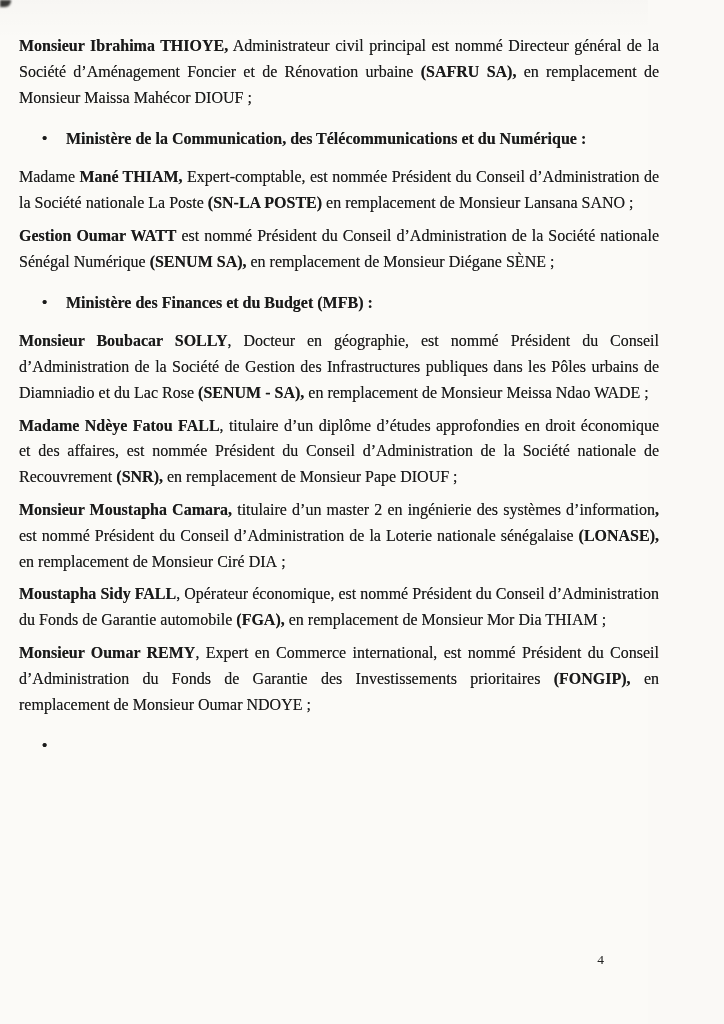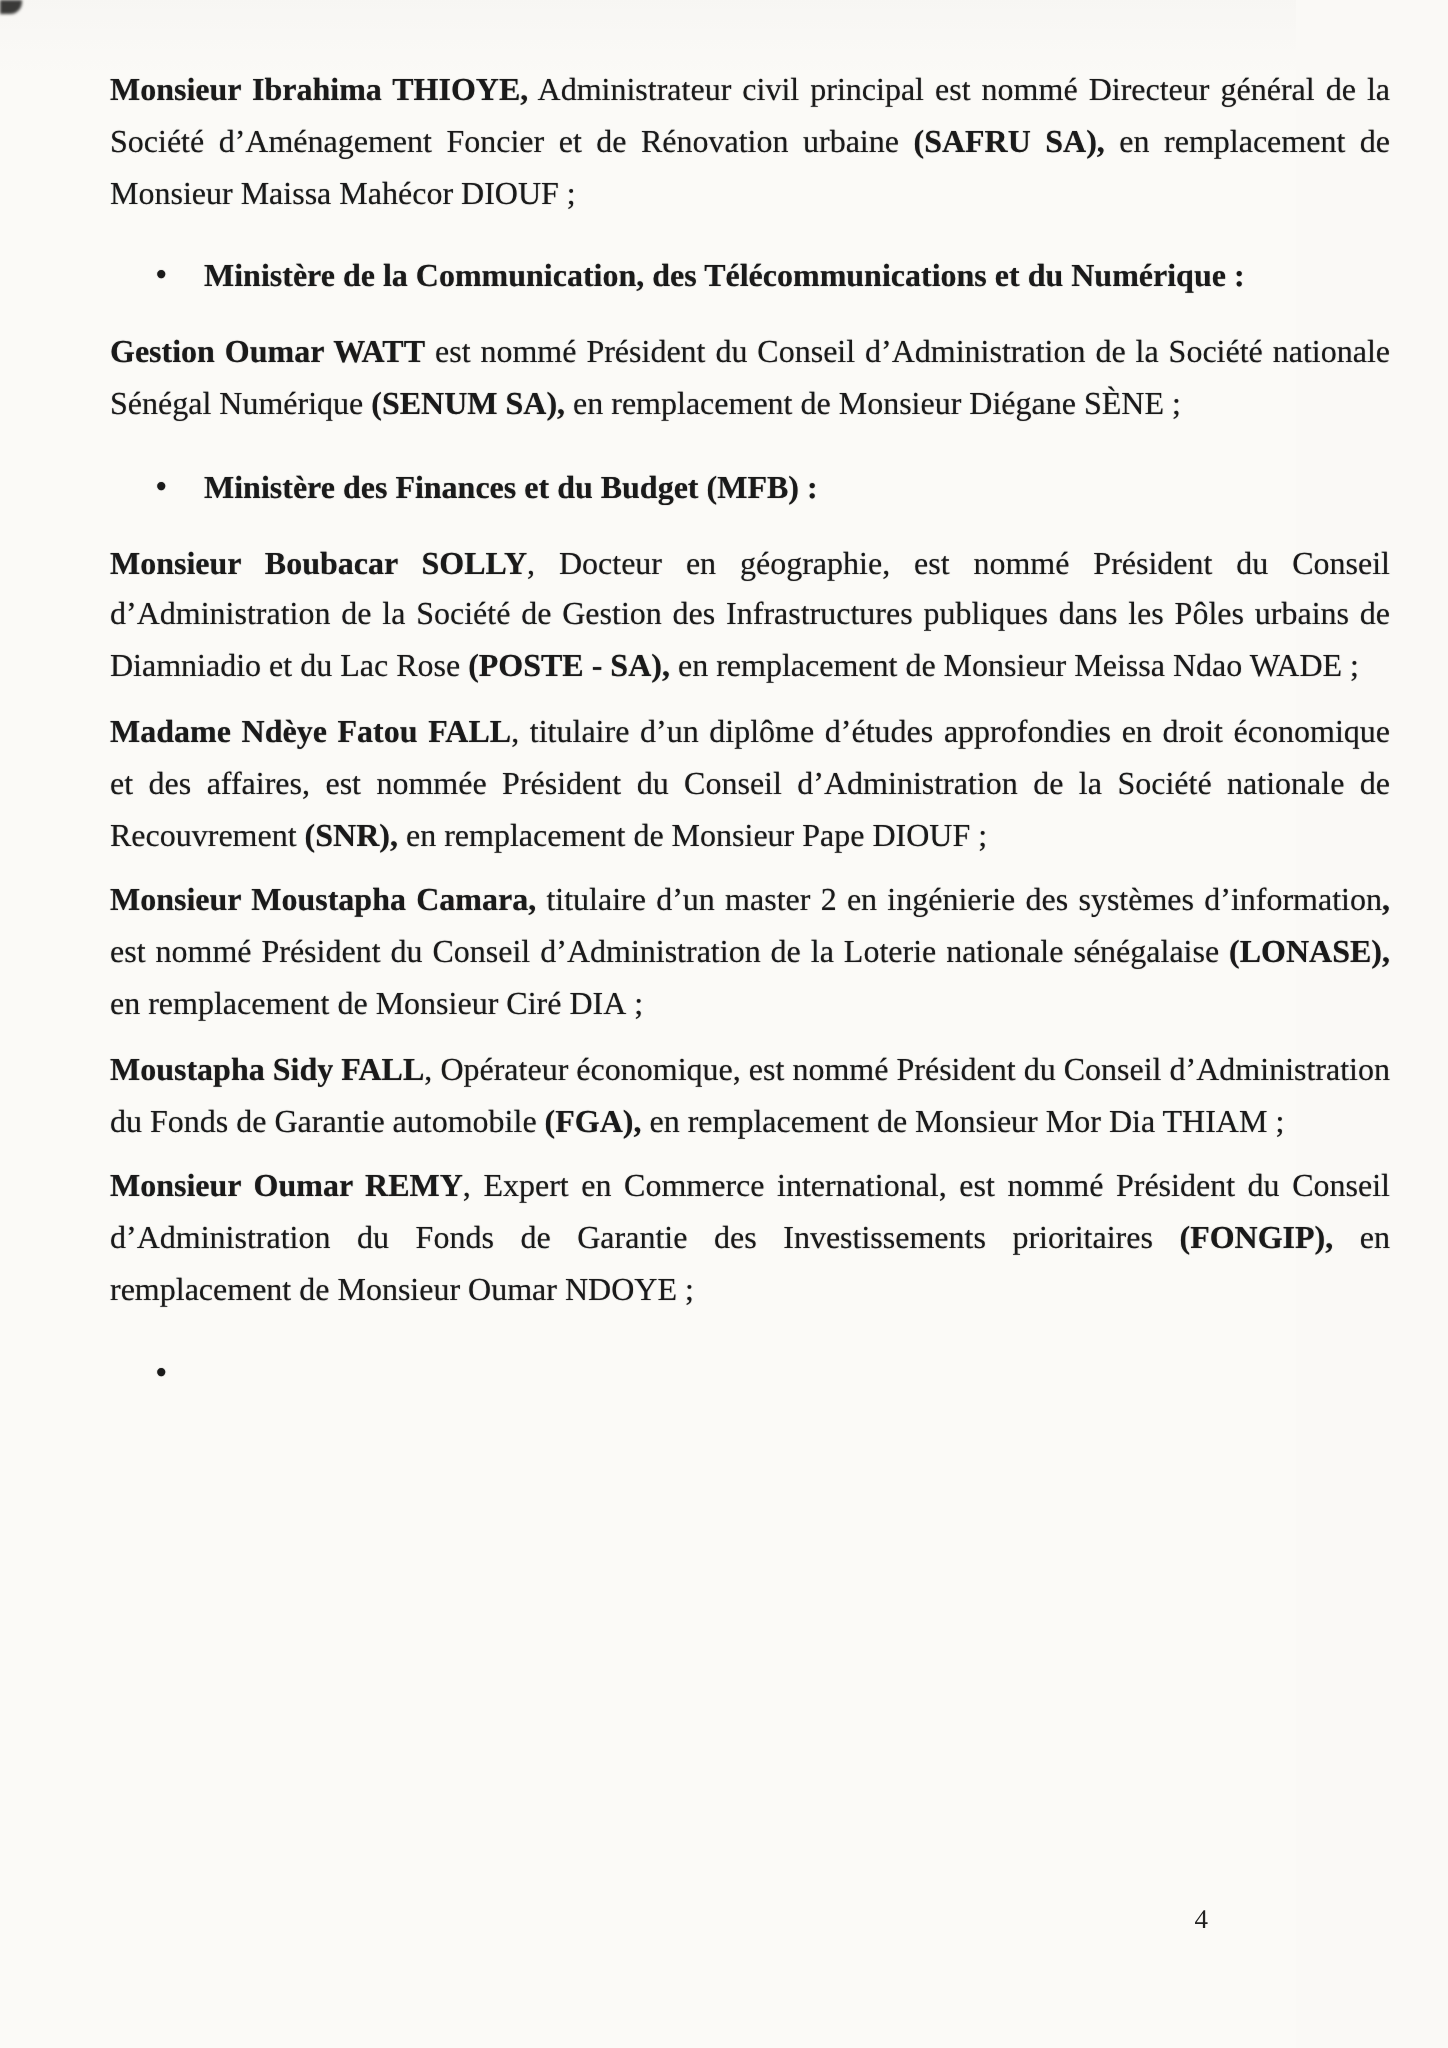--- a/index.html
+++ b/index.html
@@ -7,21 +7,21 @@
     width: 724px; height: 1024px;
     background: #faf9f6;
     font-family: "Liberation Serif", "DejaVu Serif", serif;
     color: #1a1a1a;
     overflow: hidden;
   }
   .page {
     position: relative;
     width: 648px; height: 1024px;
     box-sizing: border-box;
-    padding: 33px 41px 0 55px;
+    padding: 33px 41px 0 19px;
     background:
       linear-gradient(180deg, rgba(0,0,0,0.015), rgba(0,0,0,0) 40px),
       #fbfaf7;
   }
   .scan-mark {
     position: absolute;
     top: 0; left: 0;
     width: 11px; height: 7px;
     background: #3a3a38;
     border-radius: 0 0 6px 0;
@@ -65,26 +65,27 @@
 <body>
 
 <div class="page">
   <div class="scan-mark"></div>
   <div class="content">
       <p class="para"><strong>Monsieur Ibrahima THIOYE,</strong><span> Administrateur civil principal est nommé Directeur général de la Société d’Aménagement Foncier et de Rénovation urbaine </span><strong>(SAFRU SA),</strong><span> en remplacement de Monsieur Maissa Mahécor DIOUF&nbsp;;</span></p>
       <div class="bullet-row">
         <span class="bullet-dot">•</span>
         <strong class="bullet-text">Ministère de la Communication, des Télécommunications et du Numérique&nbsp;:</strong>
       </div>
+      <p class="para"><span>Madame </span><strong>Mané THIAM,</strong><span> Expert-comptable, est nommée Président du Conseil d’Administration de la Société nationale La Poste </span><strong>(SN-LA POSTE)</strong><span> en remplacement de Monsieur Lansana SANO&nbsp;;</span></p>
       <p class="para"><strong>Gestion Oumar WATT</strong><span> est nommé Président du Conseil d’Administration de la Société nationale Sénégal Numérique </span><strong>(SENUM SA),</strong><span> en remplacement de Monsieur Diégane SÈNE&nbsp;;</span></p>
       <div class="bullet-row">
         <span class="bullet-dot">•</span>
         <strong class="bullet-text">Ministère des Finances et du Budget (MFB)&nbsp;:</strong>
       </div>
-      <p class="para"><strong>Monsieur Boubacar SOLLY</strong><span>, Docteur en géographie, est nommé Président du Conseil d’Administration de la Société de Gestion des Infrastructures publiques dans les Pôles urbains de Diamniadio et du Lac Rose </span><strong>(POSTE - SA),</strong><span> en remplacement de Monsieur Meissa Ndao WADE&nbsp;;</span></p>
+      <p class="para"><strong>Monsieur Boubacar SOLLY</strong><span>, Docteur en géographie, est nommé Président du Conseil d’Administration de la Société de Gestion des Infrastructures publiques dans les Pôles urbains de Diamniadio et du Lac Rose </span><strong>(SENUM - SA),</strong><span> en remplacement de Monsieur Meissa Ndao WADE&nbsp;;</span></p>
       <p class="para"><strong>Madame Ndèye Fatou FALL</strong><span>, titulaire d’un diplôme d’études approfondies en droit économique et des affaires, est nommée Président du Conseil d’Administration de la Société nationale de Recouvrement </span><strong>(SNR),</strong><span> en remplacement de Monsieur Pape DIOUF&nbsp;;</span></p>
       <p class="para"><strong>Monsieur Moustapha Camara,</strong><span> titulaire d’un master 2 en ingénierie des systèmes d’information</span><strong>,</strong><span> est nommé Président du Conseil d’Administration de la Loterie nationale sénégalaise </span><strong>(LONASE),</strong><span> en remplacement de Monsieur Ciré DIA&nbsp;;</span></p>
       <p class="para"><strong>Moustapha Sidy FALL</strong><span>, Opérateur économique, est nommé Président du Conseil d’Administration du Fonds de Garantie automobile </span><strong>(FGA),</strong><span> en remplacement de Monsieur Mor Dia THIAM&nbsp;;</span></p>
       <p class="para"><strong>Monsieur Oumar REMY</strong><span>, Expert en Commerce international, est nommé Président du Conseil d’Administration du Fonds de Garantie des Investissements prioritaires </span><strong>(FONGIP),</strong><span> en remplacement de Monsieur Oumar NDOYE&nbsp;;</span></p>
       <div class="bullet-row">
         <span class="bullet-dot">•</span>
       </div>
     </div>
   <div class="page-number">4</div>
 </div>

